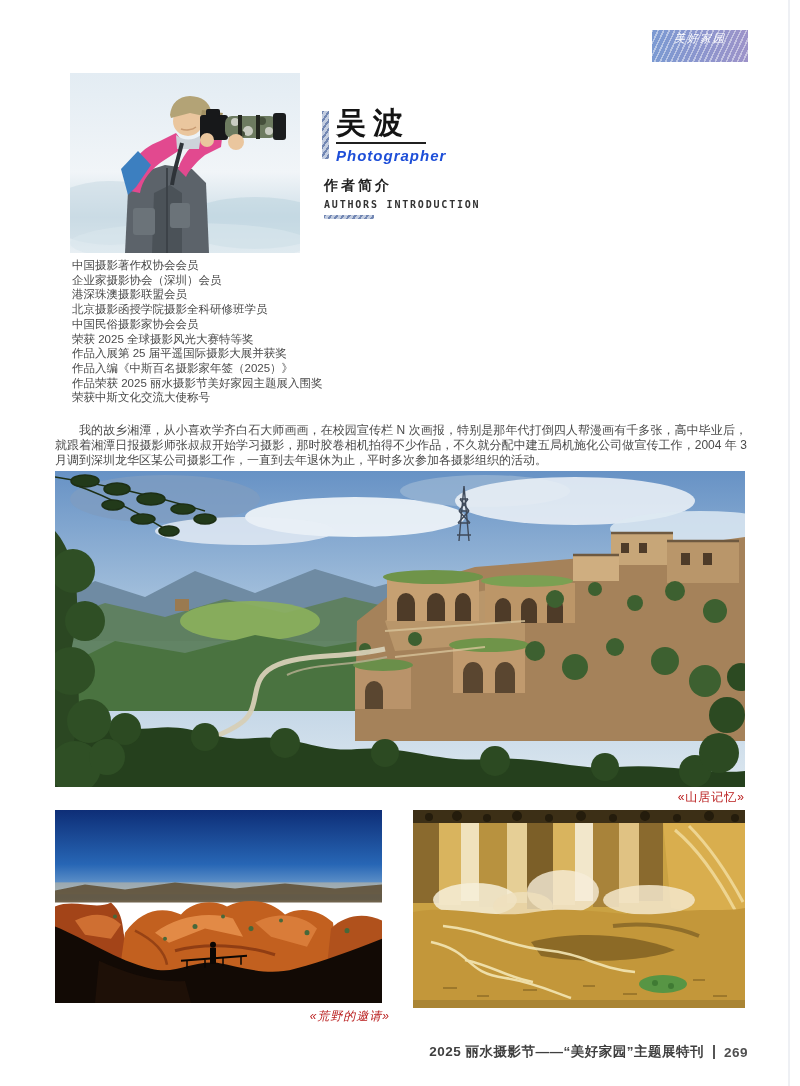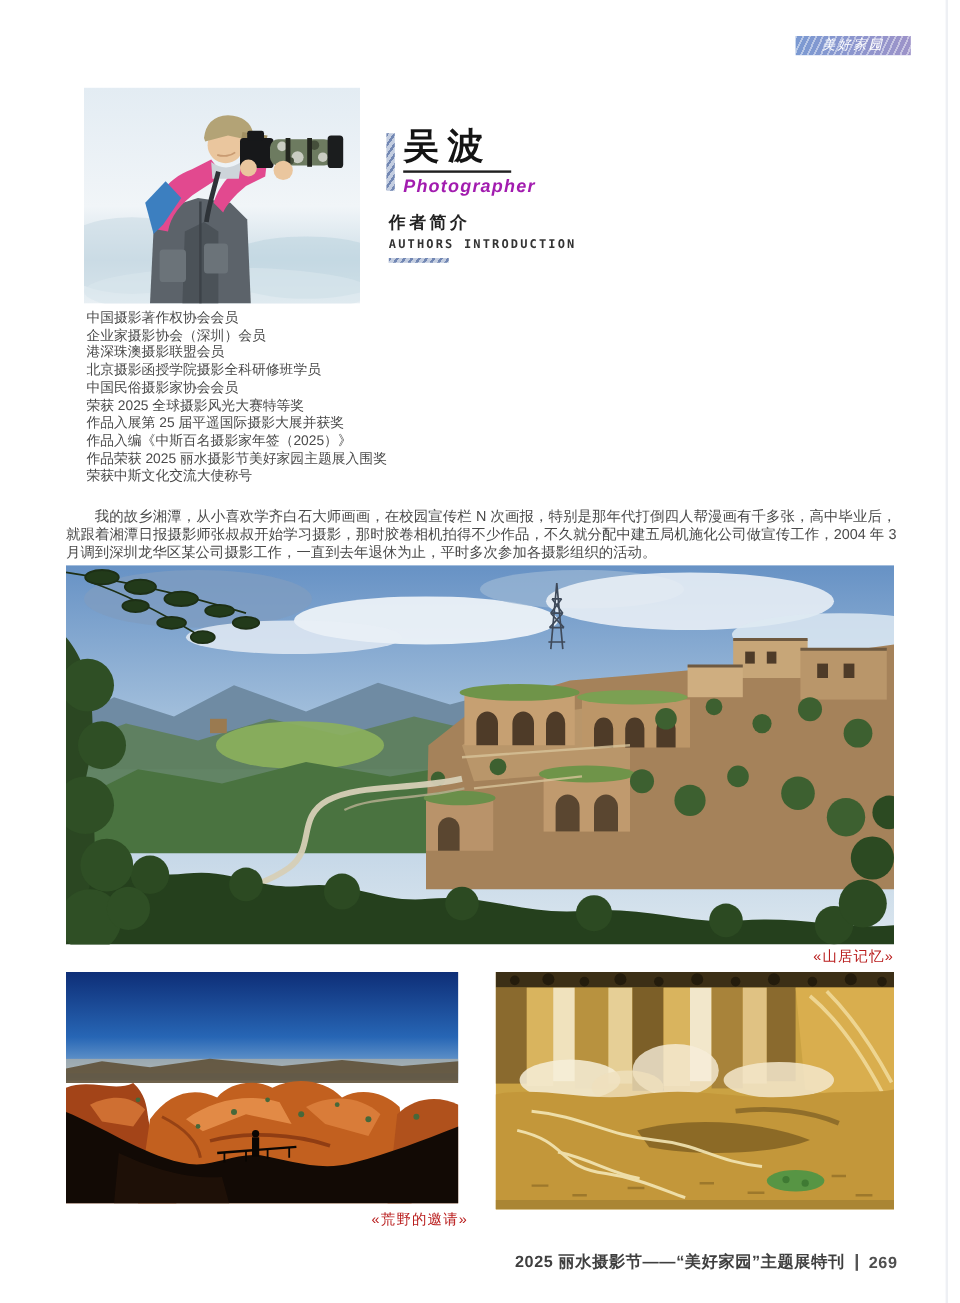--- a/index.html
+++ b/index.html
@@ -3,44 +3,43 @@
 <meta charset="utf-8">
 <style>
   html,body{margin:0;padding:0;background:#ffffff;}
   .page{
     position:relative;width:800px;height:1086px;background:#ffffff;overflow:hidden;
     font-family:"Liberation Sans","DejaVu Sans",sans-serif;color:#3c3c3c;
   }
   .edge-line{position:absolute;left:788px;top:0;width:2px;height:1086px;background:#eef0f4;}
   
   .corner-tag{
-    position:absolute;left:652px;top:30px;width:96px;height:16px;
+    position:absolute;left:652px;top:30px;width:96px;height:32px;
     line-height:16px;text-align:center;color:#ffffff;font-size:11px;font-style:italic;
     letter-spacing:2px;
     background-image:
       repeating-linear-gradient(115deg, rgba(255,255,255,.45) 0 1.5px, rgba(255,255,255,0) 1.5px 5px),
       linear-gradient(90deg,#7b9ad2 0%,#8d95cd 55%,#9d93c9 100%);
-    margin-left: 11px;
   }
   
   .portrait{position:absolute;left:70px;top:73px;width:230px;height:180px;}
   .portrait svg{display:block;}
   
   .vbar{
     position:absolute;left:322px;top:111px;width:7px;height:48px;
     background-image:repeating-linear-gradient(125deg,#7287b3 0 2px,#c3cde0 2px 5px);
   }
   .author-name{
     position:absolute;left:336px;top:106px;font-family:"DejaVu Serif","Liberation Serif",serif;
     font-size:30px;font-weight:600;letter-spacing:7px;color:#141414;line-height:1.1;
   }
   .name-underline{position:absolute;left:336px;top:142px;width:90px;height:2px;background:#202020;}
   .author-title-en{
     position:absolute;left:336px;top:147px;font-size:15px;font-weight:bold;font-style:italic;
-    color:#a21caf;letter-spacing:1px;
+    color:#1d4ed8;letter-spacing:1px;
   }
   .sec-title{position:absolute;left:324px;top:177px;font-size:14px;font-weight:bold;color:#222;letter-spacing:3px;}
   .sec-sub{
     position:absolute;left:324px;top:199px;font-size:10px;font-weight:bold;color:#333;
     font-family:"DejaVu Sans Mono","Liberation Mono",monospace;letter-spacing:1.8px;
   }
   .mini-bar{
     position:absolute;left:324px;top:215px;width:50px;height:4px;
     background-image:repeating-linear-gradient(125deg,#7287b3 0 2px,#c3cde0 2px 5px);
   }
@@ -50,21 +49,21 @@
   .bio{
     position:absolute;left:55px;top:423px;width:692px;font-size:12px;line-height:15px;
     color:#4a4a4a;text-align:justify;text-indent:2em;
   }
   
   .main-photo{position:absolute;left:55px;top:471px;width:690px;height:316px;}
   .photo-left{position:absolute;left:55px;top:810px;width:327px;height:193px;}
   .photo-right{position:absolute;left:413px;top:810px;width:332px;height:198px;}
   .caption{font-size:12px;color:#b91c1c;letter-spacing:1px;}
   .caption-main{position:absolute;left:405px;top:789px;width:340px;text-align:right;}
-  .caption-left{position:absolute;left:55px;top:1008px;width:335px;text-align:right;}
+  .caption-left{position:absolute;left:55px;top:1008px;width:335px;text-align:right;font-style:italic;}
   .caption-right{position:absolute;left:413px;top:1012px;width:342px;text-align:right;}
   
   .footer{
     position:absolute;right:52px;top:1043px;display:flex;align-items:center;
     font-size:13.5px;font-weight:bold;color:#3f3f3f;letter-spacing:.5px;
   }
   .footer .sep{width:2px;height:14px;background:#555;margin:0 9px;}
   .footer .pnum{color:#4f4f4f;}
   svg{width:100%;height:100%;}
 </style>

